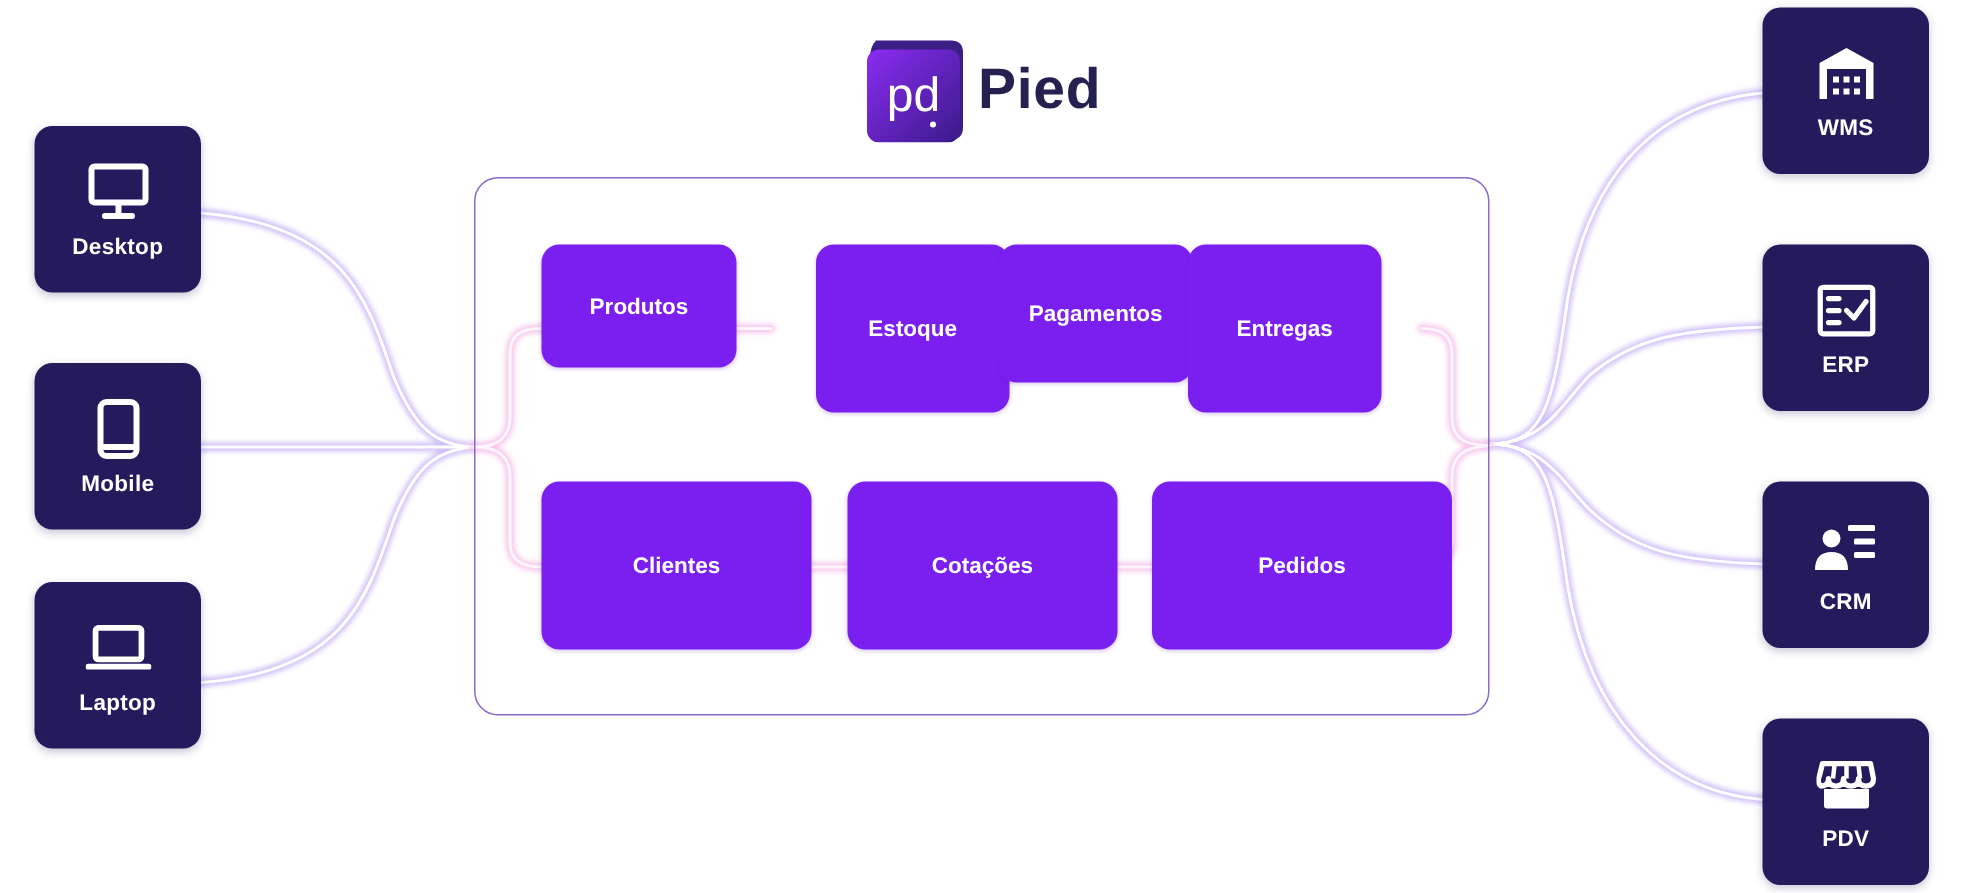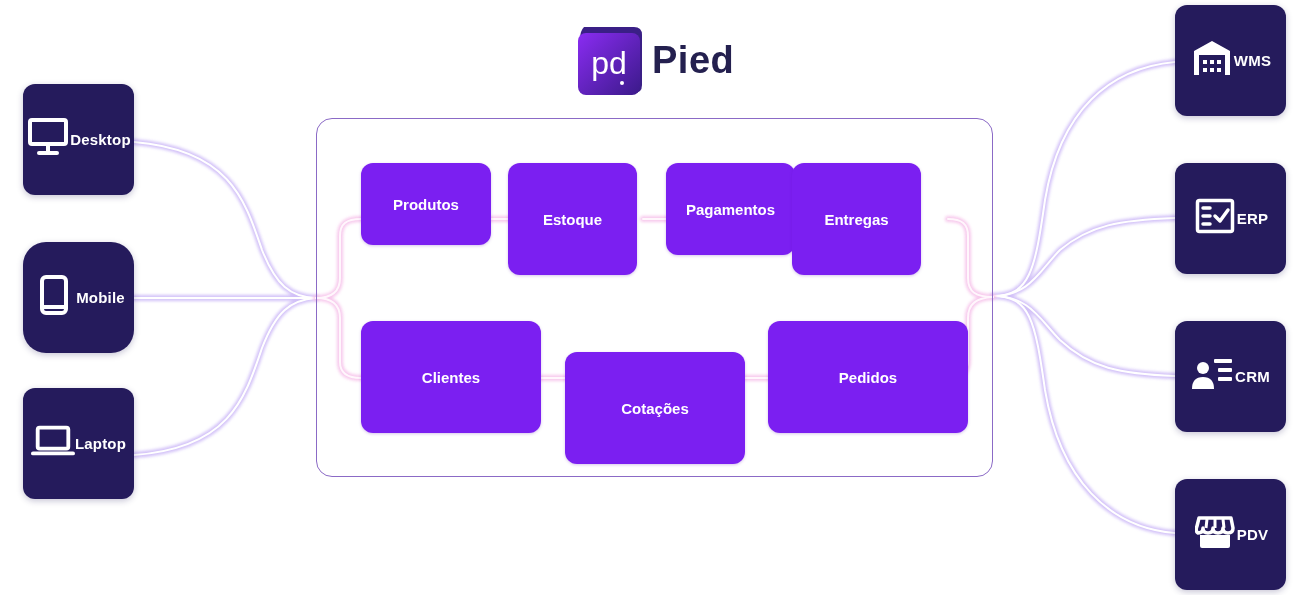--- a/index.html
+++ b/index.html
@@ -5,21 +5,21 @@
   * { box-sizing: border-box; margin: 0; padding: 0; }
   html, body { width: 1307px; height: 595px; background: #ffffff; overflow: hidden; }
   body { position: relative; font-family: "Liberation Sans", "DejaVu Sans", sans-serif; }
 
   #connectors { position: absolute; left: 0; top: 0; width: 1307px; height: 595px; pointer-events: none; }
 
   .node {
     position: absolute; width: 111px; height: 111px;
     border-radius: 12px; background: #251b5c;
     box-shadow: 0 2px 6px rgba(37,27,92,0.25);
-    display: flex; align-items: center; justify-content: center;
+    display: flex; flex-direction: column; align-items: center; justify-content: center;
     color: #ffffff; cursor: pointer;
   }
   .node .icon { width: 44px; height: 44px; display: flex; align-items: center; justify-content: center; margin-bottom: 6px; }
   .node .label { font-size: 15px; font-weight: bold; letter-spacing: 0.2px; }
 
   .container {
     position: absolute; left: 316px; top: 118px; width: 677px; height: 359px;
     border: 1.5px solid #8b6ac6; border-radius: 16px; background: transparent;
   }
 
@@ -120,21 +120,21 @@
   <span class="icon">
     <svg width="42" height="40" viewBox="0 0 42 40" fill="none" stroke="#fff" stroke-width="4">
       <rect x="3" y="3" width="36" height="24" rx="2"></rect>
       <path d="M21 27 L21 34"></path>
       <path d="M12 36 L30 36" stroke-linecap="round"></path>
     </svg>
   </span>
   <span class="label">Desktop</span>
 </div>
 
-<div class="node" style="left:23px; top:242px;border-radius:23px;">
+<div class="node" style="left:23px; top:242px;">
   <span class="icon">
     <svg width="30" height="42" viewBox="0 0 30 42" fill="none" stroke="#fff" stroke-width="4">
       <rect x="3" y="3" width="24" height="36" rx="4"></rect>
       <path d="M3 33 L27 33"></path>
     </svg>
   </span>
   <span class="label">Mobile</span>
 </div>
 
 <div class="node" style="left:23px; top:388px;text-align:center;">
@@ -145,34 +145,34 @@
     </svg>
   </span>
   <span class="label">Laptop</span>
 </div>
 
 <div class="container"></div>
 
 <div class="module" style="left:361px; top:163px; width:130px; height:82px;">
   <span>Produtos</span>
 </div>
-<div class="module" style="left:508px; top:163px; width:129px; height:112px;">
+<div class="module" style="left:544px; top:163px; width:129px; height:112px;">
   <span>Estoque</span>
 </div>
 <div class="module" style="left:666px; top:163px; width:129px; height:92px;">
   <span>Pagamentos</span>
 </div>
 <div class="module" style="left:792px; top:163px; width:129px; height:112px;">
   <span>Entregas</span>
 </div>
 
 <div class="module" style="left:361px; top:321px; width:180px; height:112px;">
   <span>Clientes</span>
 </div>
-<div class="module" style="left:565px; top:321px; width:180px; height:112px;margin-top:31px;">
+<div class="module" style="left:565px; top:321px; width:180px; height:112px;">
   <span>Cotações</span>
 </div>
 <div class="module" style="left:768px; top:321px; width:200px; height:112px;">
   <span>Pedidos</span>
 </div>
 
 <div class="node" style="left:1175px; top:5px;">
   <span class="icon">
     <svg width="40" height="38" viewBox="0 0 40 38" fill="#fff">
       <path d="M2 12 L20 2 L38 12 L38 36 L33 36 L33 16 L7 16 L7 36 L2 36 Z"></path>

